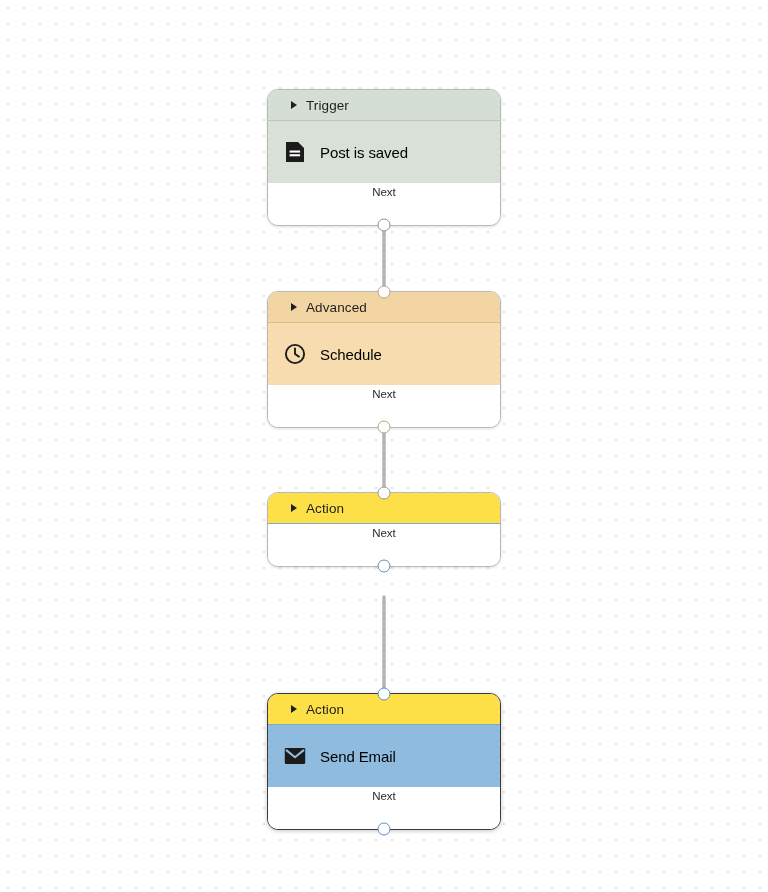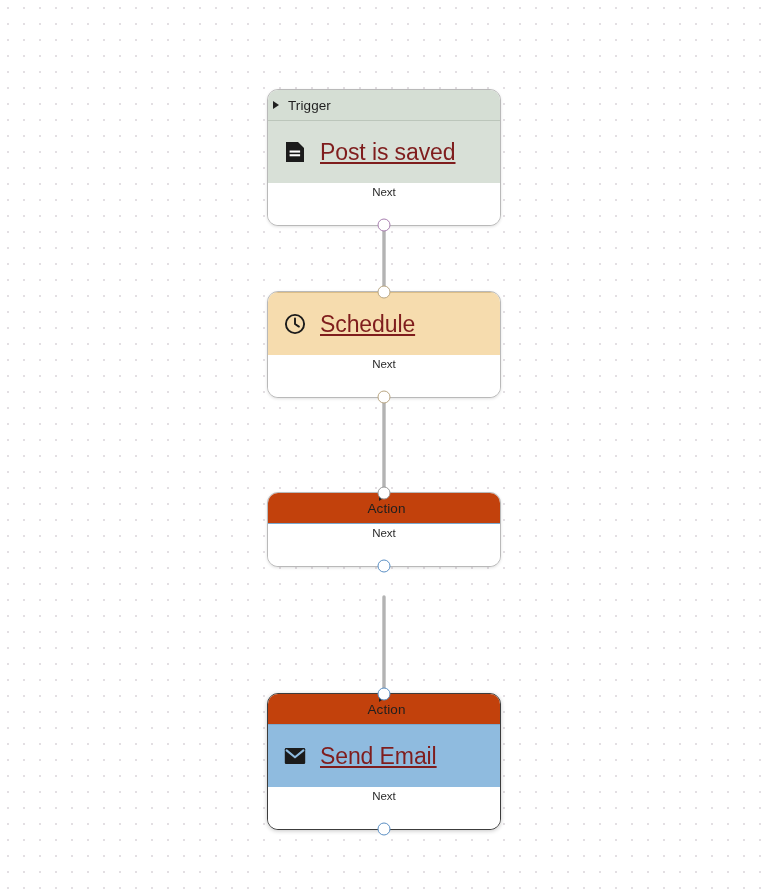--- a/index.html
+++ b/index.html
@@ -56,21 +56,21 @@
 
   .node-inner {
     border-radius: 10px;
     overflow: hidden;
   }
 
   .node-header {
     height: 30px;
     display: flex;
     align-items: center;
-    padding-left: 5px;
+    padding-left: 23px;
     box-sizing: border-box;
     font-size: 13.5px;
     color: #1f1f1f;
     letter-spacing: 0.1px;
   }
   .node-header .caret {
     width: 0;
     height: 0;
     border-left: 6.5px solid #1f1f1f;
     border-top: 4.6px solid transparent;
@@ -94,25 +94,24 @@
   .node-icon {
     width: 22px;
     height: 22px;
     flex: 0 0 auto;
     margin-right: 14px;
     display: flex;
     align-items: center;
     justify-content: center;
   }
   .node-title {
-    font-size: 23px;
-    color: #7f1d1d;
+    font-size: 15px;
+    color: #000000;
     letter-spacing: -0.1px;
     line-height: 1;
-    text-decoration: underline;
   }
 
   .node-footer {
     height: 42px;
     background: #ffffff;
     display: flex;
     align-items: flex-start;
     justify-content: center;
     padding-top: 3px;
     box-sizing: border-box;
@@ -144,21 +143,21 @@
 
   
   .theme-green .node-header { background: #d5ded4; }
   .theme-green .node-body   { background: #d8e0d7; }
   .theme-green .node-divider{ background: #bcc6bb; }
 
   .theme-orange .node-header { background: #f2d5a3; }
   .theme-orange .node-body   { background: #f6dcae; }
   .theme-orange .node-divider{ background: #dcbe88; }
 
-  .theme-blue .node-header { background: #c2410c; flex-direction: column; }
+  .theme-blue .node-header { background: #fde047; }
   .theme-blue .node-body   { background: #8fbbdf; }
   .theme-blue .node-divider{ background: #7aa9cf; }
 
   .icon-svg { display: block; }
 </style>
 </head>
 <body>
 
 <div id="canvas">
 
@@ -187,20 +186,24 @@
       </div>
       <div class="node-footer">
         <span>Next</span>
       </div>
     </div>
     <span class="port out port-purple"></span>
   </div>
 
   <div class="node theme-orange" style="left:267px; top:291px;">
     <div class="node-inner">
+      <div class="node-header">
+        <span class="caret"></span>
+        <span>Advanced</span>
+      </div>
       <div class="node-divider"></div>
       <div class="node-body">
         <span class="node-icon">
           <svg class="icon-svg" width="22" height="22" viewBox="0 0 22 22">
             <circle cx="11" cy="11" r="9.1" fill="none" stroke="#1b1b1b" stroke-width="1.9"></circle>
             <path d="M11 5.4 V11 L14.9 13.6" fill="none" stroke="#1b1b1b" stroke-width="1.9" stroke-linecap="round" stroke-linejoin="round"></path>
           </svg>
         </span>
         <span class="node-title">Schedule</span>
       </div>

